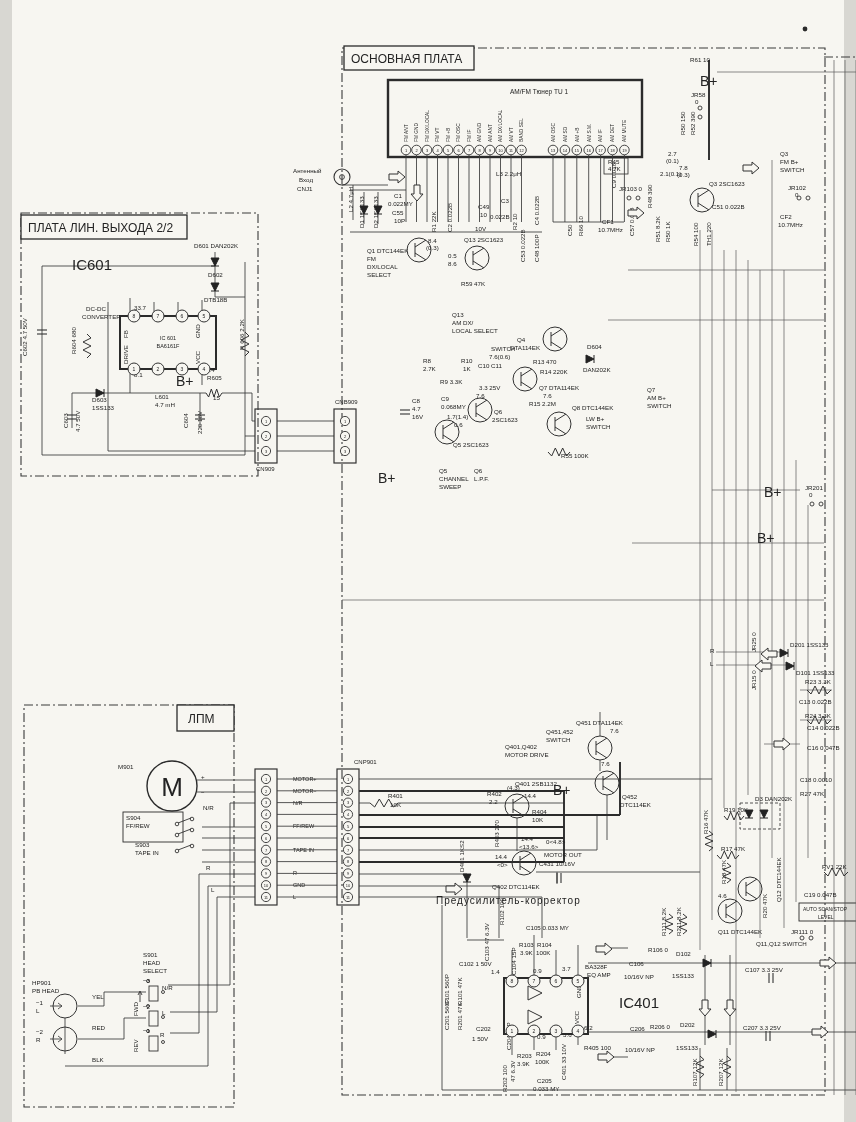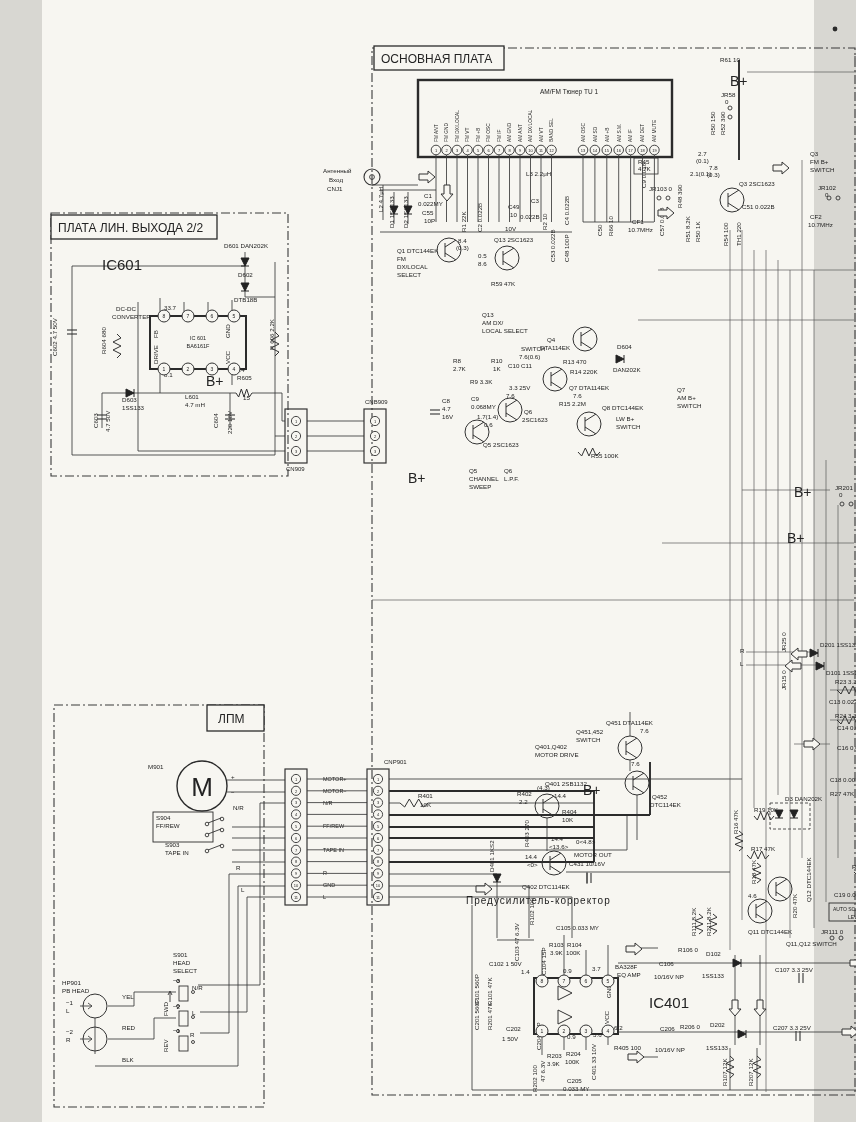--- a/index.html
+++ b/index.html
@@ -1,16 +1,16 @@
 <!DOCTYPE html>
 <html><head>
 <meta charset="utf-8">
 <style>
   html,body{margin:0;padding:0;background:#d8d7d2;}
-  #page{width:772px;height:1122px;background:#f7f6f1;position:relative;margin:0 auto;
+  #page{width:832px;height:1122px;background:#f7f6f1;position:relative;margin:0 auto;
         font-family:"Liberation Sans",sans-serif;}
   svg{display:block}
   text{fill:#232323;font-family:"Liberation Sans",sans-serif;}
   .wire{stroke:#3a3a3a;stroke-width:.85;fill:none}
   .wire-thick{stroke:#2b2b2b;stroke-width:1.9;fill:none}
   .wire-faint{stroke:#5a5a5a;stroke-width:.7;fill:none}
   .dash{stroke:#3a3a3a;stroke-width:1.1;fill:none;stroke-dasharray:9 3 2 3}
   .boxline{stroke:#2b2b2b;fill:none}
   .titlebox{stroke:#2b2b2b;stroke-width:1.3;fill:#f7f6f1}
 </style>

